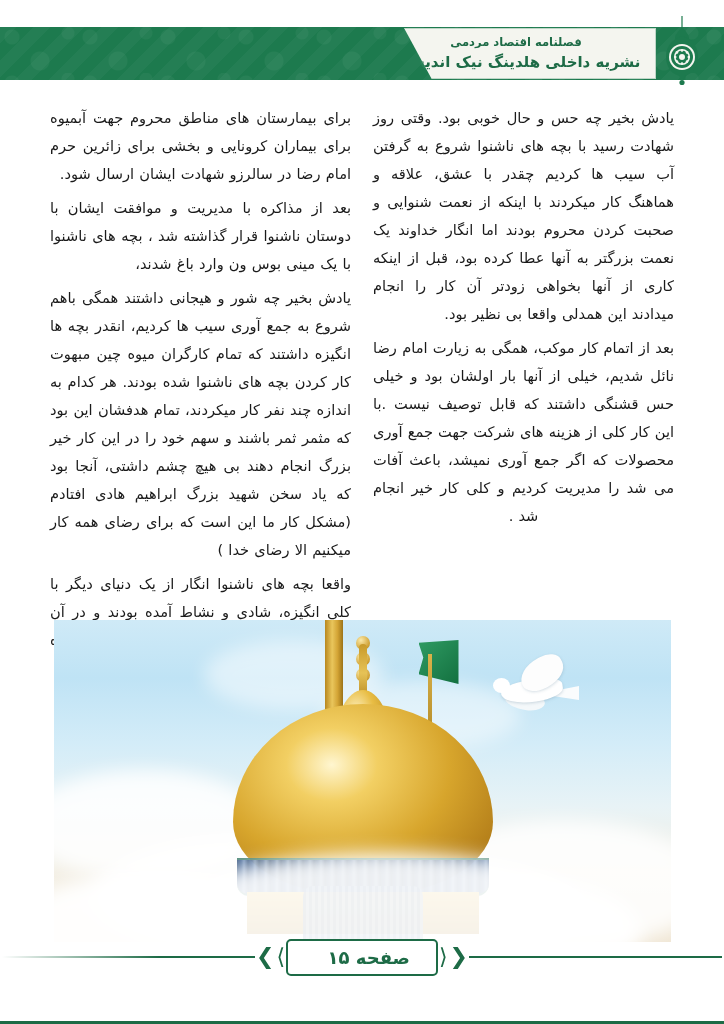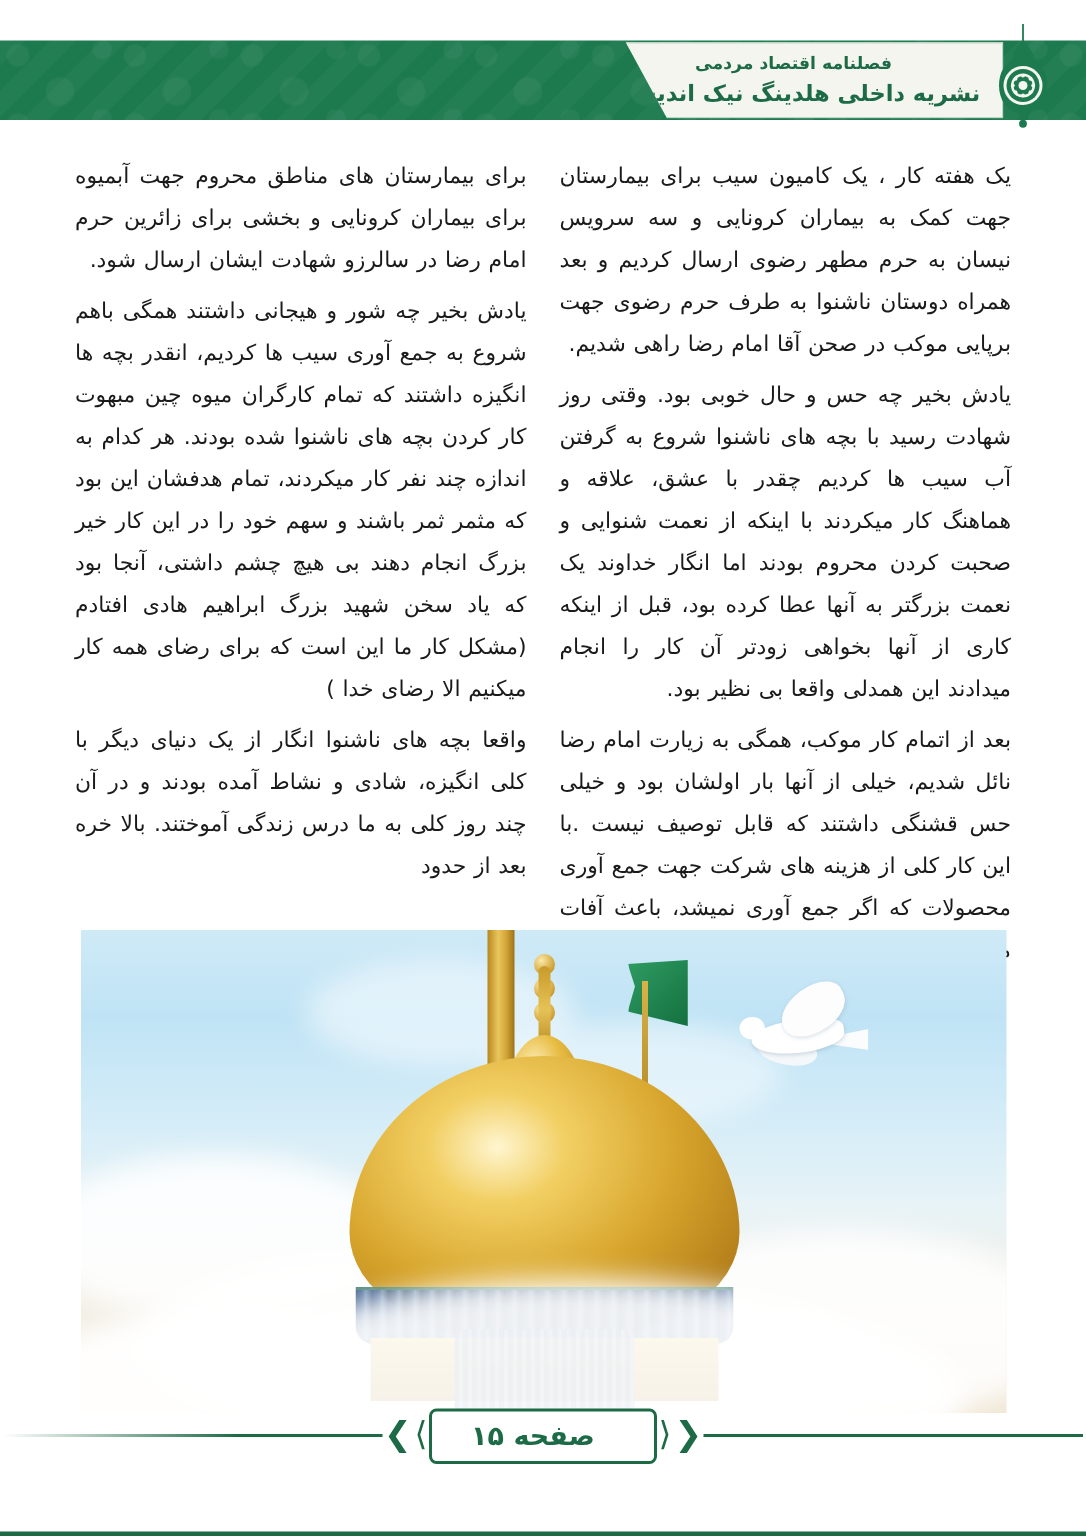--- a/index.html
+++ b/index.html
@@ -32,21 +32,21 @@
     background-image:
       radial-gradient(circle at 12px 10px, rgba(255,255,255,.045) 7px, transparent 8px),
       radial-gradient(circle at 40px 34px, rgba(255,255,255,.045) 9px, transparent 10px),
       radial-gradient(circle at 68px 6px, rgba(255,255,255,.04) 6px, transparent 7px),
       linear-gradient(135deg, rgba(255,255,255,.03) 25%, transparent 25%, transparent 50%, rgba(255,255,255,.03) 50%, rgba(255,255,255,.03) 75%, transparent 75%);
     background-size: 78px 46px, 78px 46px, 78px 46px, 34px 34px;
   }
   .masthead-plate {
     position: absolute;
     top: 28px;
-    right: 55px;
+    right: 68px;
     width: 252px;
     height: 51px;
     background: #f4f5ef;
     clip-path: polygon(0 0, 100% 0, 100% 100%, 11% 100%);
     box-shadow: 0 0 0 0 transparent;
     display: flex;
     flex-direction: column;
     align-items: center;
     justify-content: center;
     gap: 2px;
@@ -359,21 +359,21 @@
   .page-box {
     border: 2px solid #1d6b46;
     border-radius: 5px;
     padding: 6px 26px;
     color: #1d6b46;
     font-weight: bold;
     font-size: 18px;
     direction: rtl;
     background: #ffffff;
     min-width: 96px;
-    text-align: left;
+    text-align: right;
   }
   .footer-baseline {
     position: absolute;
     bottom: 0;
     left: 0;
     width: 724px;
     height: 3px;
     background: #1d6b46;
   }
 </style>
@@ -410,27 +410,27 @@
       </g>
       <path d="M19 59 L25 59 L23.5 64 L20.5 64 Z" fill="#1d7a4e"></path>
       <circle cx="22" cy="66.5" r="2.6" fill="#1d7a4e"></circle>
     </svg>
   </div>
 </div>
 
 <div class="content">
 
   <div class="col">
-    <p>یک هفته کار ، یک کامیون سیب برای بیمارستان جهت کمک به بیماران کرونایی و سه سرویس نیسان به حرم مطهر رضوی ارسال کردیم و بعد همراه دوستان ناشنوا به طرف حرم رضوی جهت برپایی موکب در صحن آقا امام رضا راهی شدیم.</p>
     <p>یادش بخیر چه حس و حال خوبی بود. وقتی روز شهادت رسید با بچه های ناشنوا شروع به گرفتن آب سیب ها کردیم چقدر با عشق، علاقه و هماهنگ کار میکردند با اینکه از نعمت شنوایی و صحبت کردن محروم بودند اما انگار خداوند یک نعمت بزرگتر به آنها عطا کرده بود، قبل از اینکه کاری از آنها بخواهی زودتر آن کار را انجام میدادند این همدلی واقعا بی نظیر بود.</p>
     <p class="last-center">بعد از اتمام کار موکب، همگی به زیارت امام رضا نائل شدیم، خیلی از  آنها  بار اولشان بود و خیلی حس قشنگی داشتند که قابل توصیف نیست .با این کار کلی از هزینه های شرکت جهت جمع آوری محصولات که اگر جمع آوری نمیشد، باعث آفات می شد را مدیریت کردیم و کلی کار خیر انجام شد .</p>
   </div>
 
   <div class="col">
     <p>برای بیمارستان های مناطق محروم جهت آبمیوه برای بیماران کرونایی و بخشی برای زائرین حرم امام رضا در سالرزو شهادت ایشان ارسال شود.</p>
+    <p>بعد از مذاکره با مدیریت و موافقت ایشان با دوستان ناشنوا قرار گذاشته شد ، بچه های ناشنوا با یک مینی بوس ون وارد باغ شدند،</p>
     <p>یادش بخیر چه شور و هیجانی داشتند همگی باهم شروع به جمع آوری سیب ها کردیم، انقدر بچه ها انگیزه داشتند که تمام کارگران میوه چین مبهوت کار کردن بچه های ناشنوا شده بودند.  هر کدام به اندازه چند نفر کار میکردند، تمام هدفشان  این بود که مثمر ثمر باشند و سهم خود را در این کار خیر بزرگ انجام دهند بی هیچ چشم داشتی، آنجا بود که یاد سخن شهید بزرگ ابراهیم هادی افتادم (مشکل کار ما این است که برای رضای همه کار میکنیم الا رضای خدا )</p>
     <p>واقعا بچه های ناشنوا انگار از یک دنیای دیگر  با کلی انگیزه، شادی و نشاط  آمده بودند و در آن چند روز کلی به ما درس زندگی آموختند. بالا خره بعد از حدود</p>
   </div>
 
 </div>
 
 <div class="figure">
   <div class="sky-cloud" style="left:-30px;  top:150px; width:240px; height:110px;"></div>
   <div class="sky-cloud" style="left:40px;   top:215px; width:300px; height:120px;"></div>
   <div class="sky-cloud" style="left:-50px;  top:250px; width:320px; height:130px; background:rgba(255,255,255,.95);"></div>

